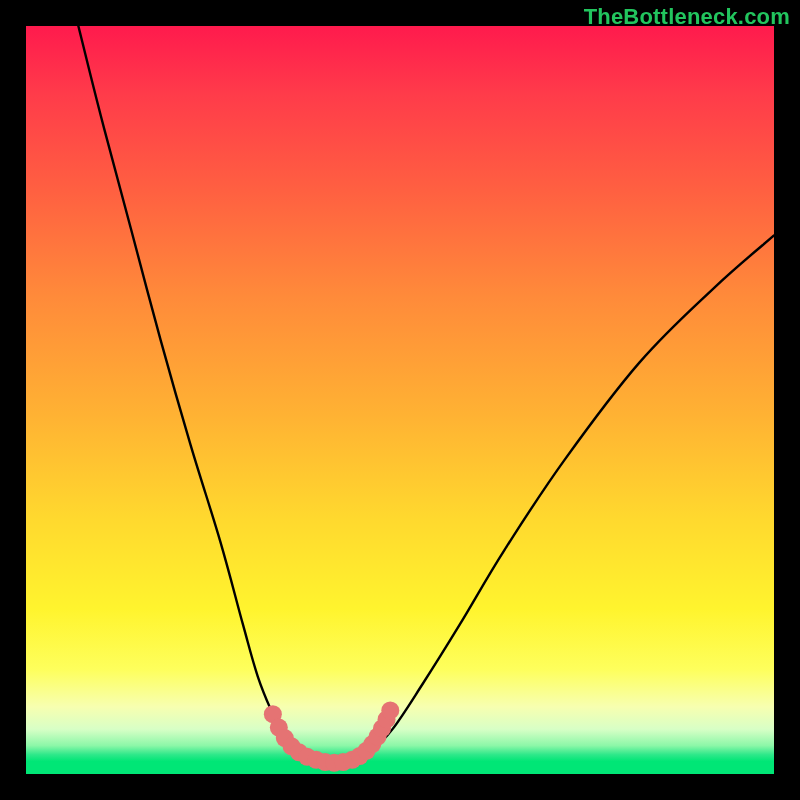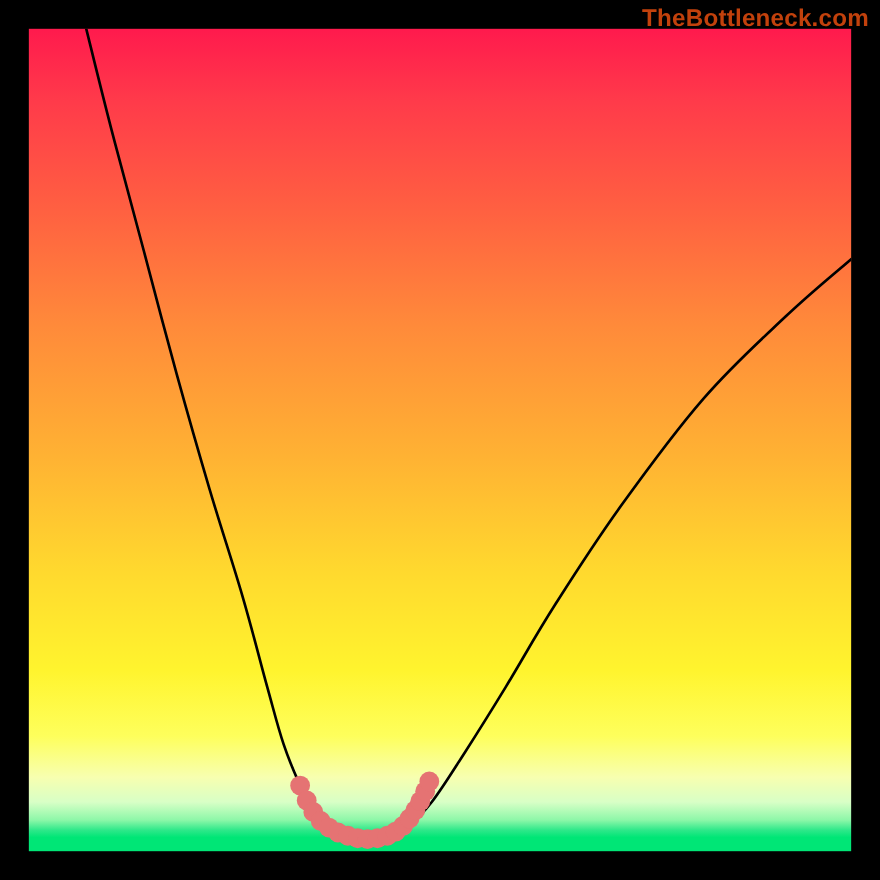--- a/index.html
+++ b/index.html
@@ -46,21 +46,21 @@
       #8cf7a8 96.2%,
       #2fe88a 97.4%,
       #00e676 98.3%,
       #00e676 100%
     );
   }
   .watermark {
     position: absolute;
     top: 4px;
     right: 10px;
-    color: #c2410c;
+    color: #22c55e;
     font-size: 22px;
     font-weight: 600;
     letter-spacing: 0.2px;
     user-select: none;
   }
   svg.curves {
     position: absolute;
     inset: 0;
     width: 100%;
     height: 100%;

